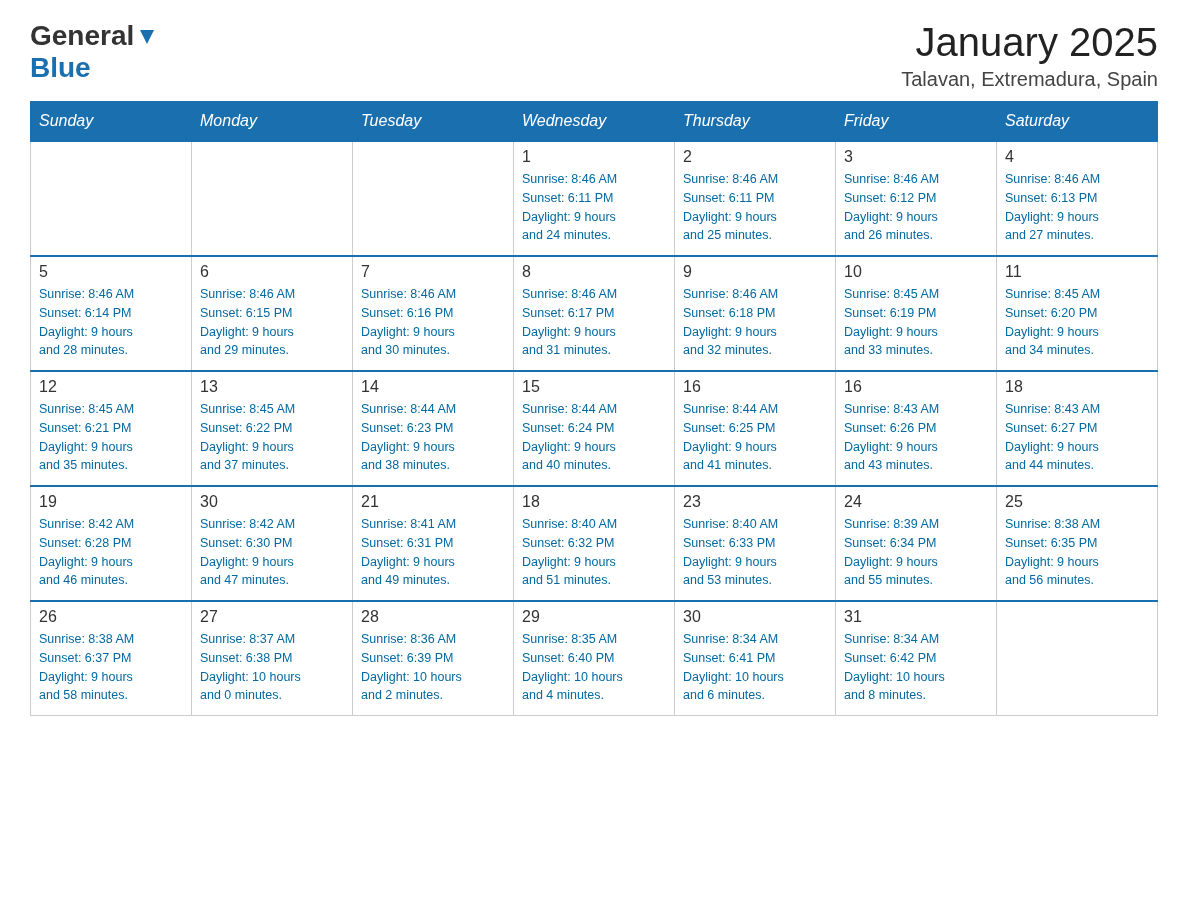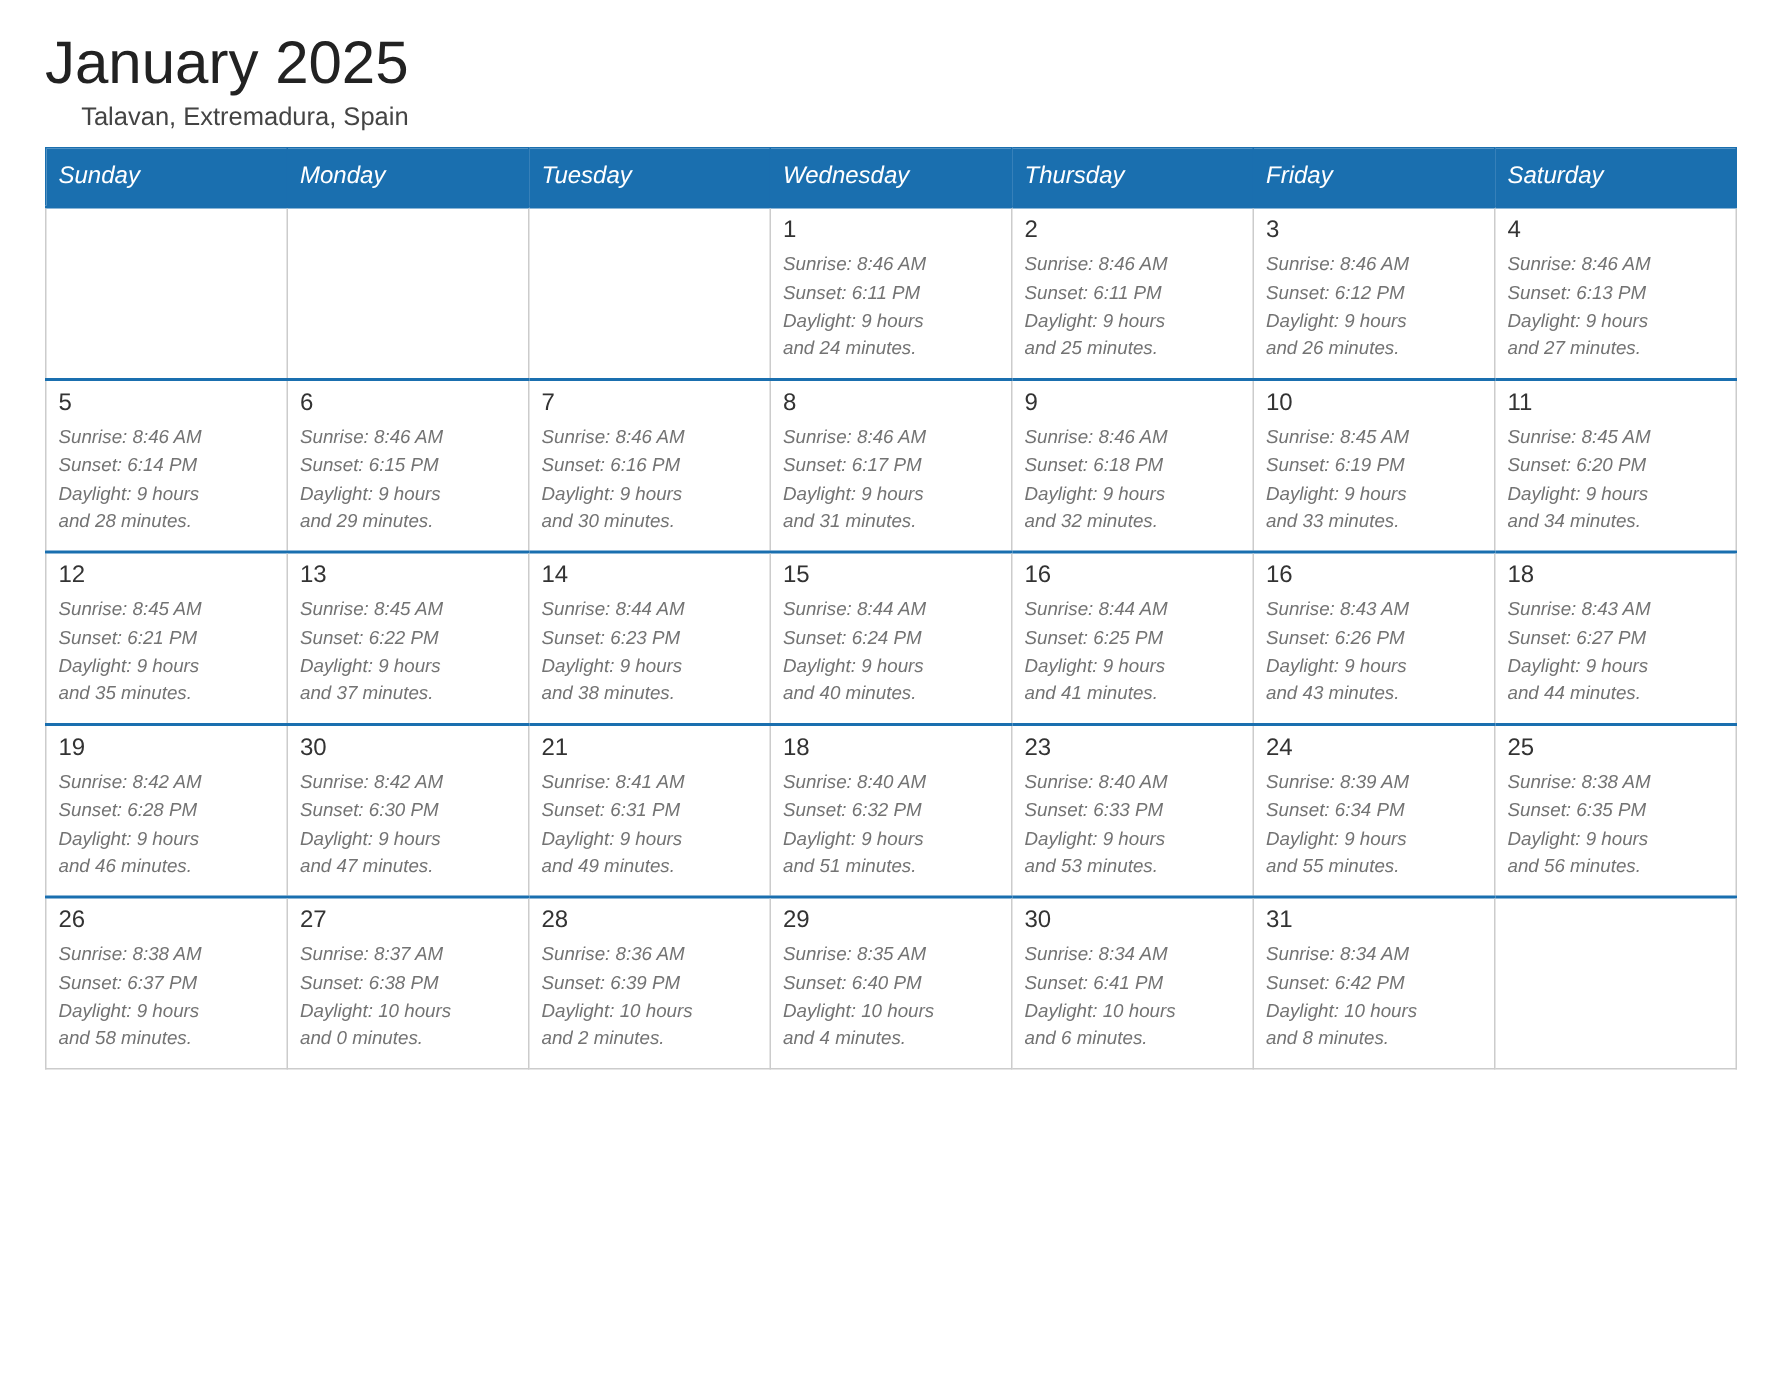--- a/index.html
+++ b/index.html
@@ -24,21 +24,21 @@
     .title-section {
       text-align: right;
     }
     .calendar-title {
       font-size: 40px;
       font-weight: normal;
       color: #222;
       line-height: 1.1;
     }
     .calendar-subtitle {
-      font-size: 17px;
+      font-size: 20px;
       color: #444;
       margin-top: 4px;
     }
     .calendar {
       width: 100%;
       border-collapse: collapse;
       margin-top: 10px;
     }
     .calendar th {
       background-color: #1a6faf;
@@ -62,32 +62,42 @@
     }
     .day-number {
       font-size: 16px;
       color: #333;
       font-weight: normal;
       margin-bottom: 4px;
       display: block;
     }
     .day-info {
       font-size: 12.5px;
-      color: #737373;
+      color: #0369a1;
       line-height: 1.5;
-      font-style: italic;
     }
     .empty-cell {
       background: #fff;
     }
   </style>
 </head>
 <body>
 
 <div class="header">
+  <div class="logo">
+    <div style="display:flex;align-items:center;">
+      <span style="font-size:28px;font-weight:bold;color:#333;">General</span>
+      <svg width="22" height="22" viewBox="0 0 22 22" style="margin-left:2px;margin-top:2px;">
+        <polygon points="4,4 18,4 11,18" fill="#1a6faf"></polygon>
+      </svg>
+    </div>
+    <div>
+      <span style="font-size:28px;font-weight:bold;color:#1a6faf;">Blue</span>
+    </div>
+  </div>
   <div class="title-section">
     <div class="calendar-title">January 2025</div>
     <div class="calendar-subtitle">Talavan, Extremadura, Spain</div>
   </div>
 </div>
 
 <table class="calendar">
   <thead>
     <tr>
       <th>Sunday</th>

